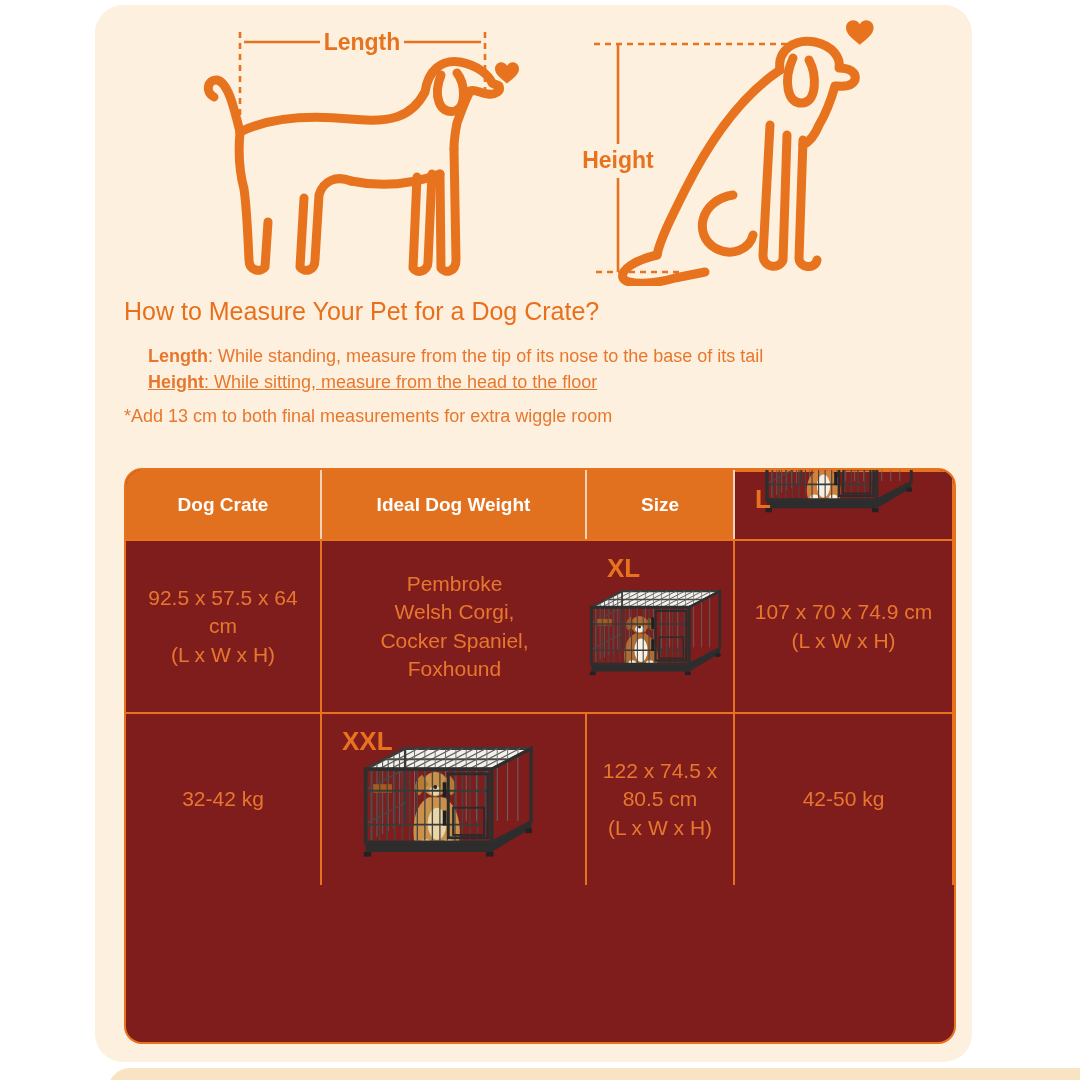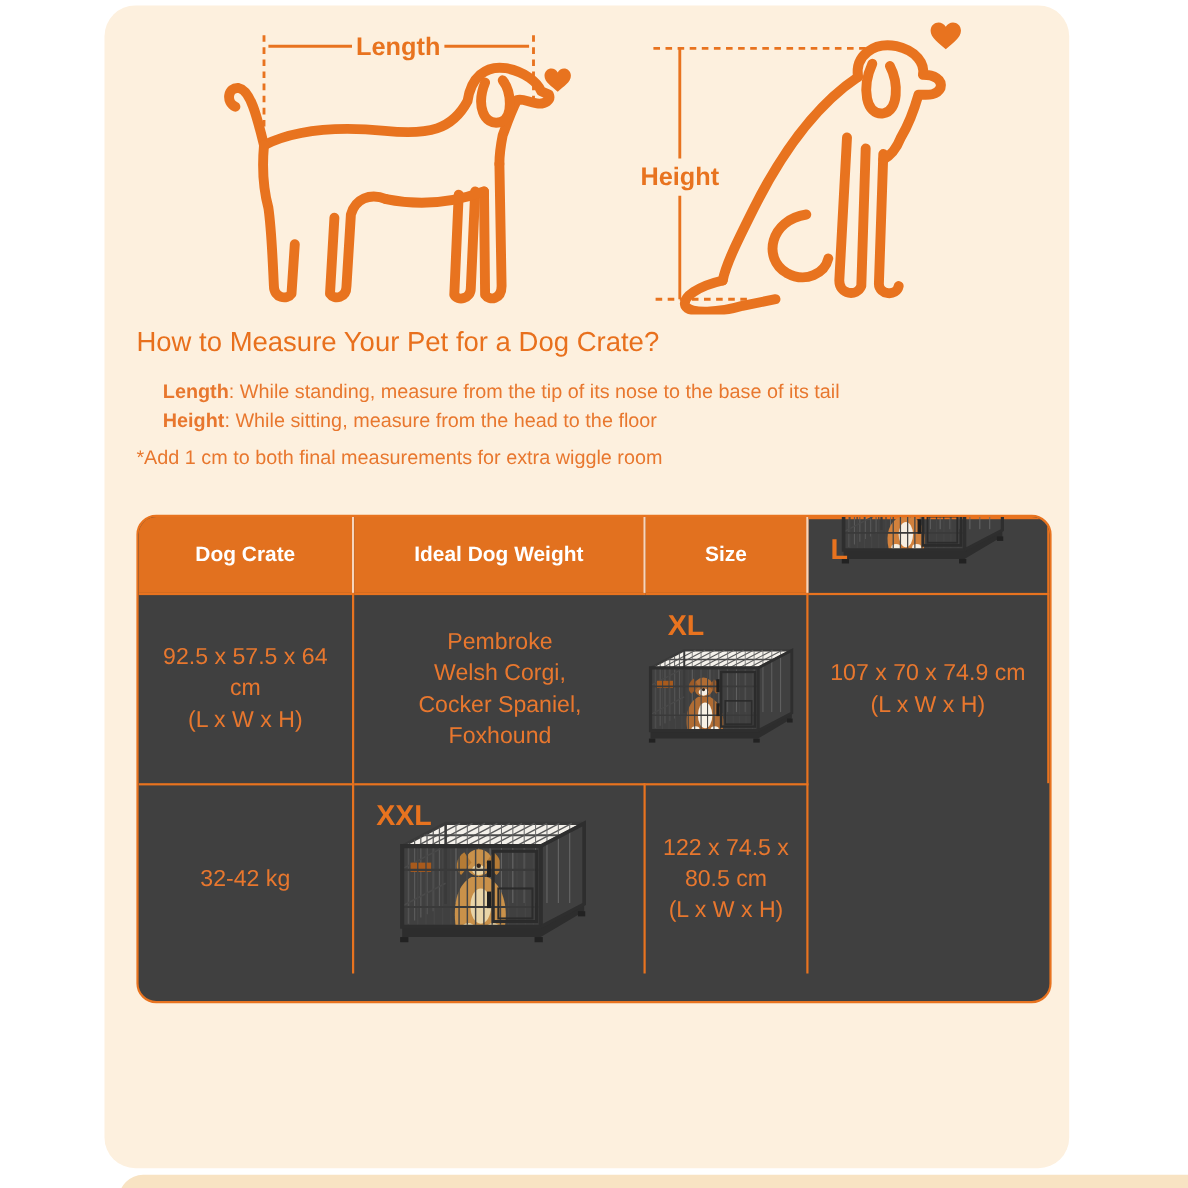--- a/index.html
+++ b/index.html
@@ -30,27 +30,27 @@
   .dog-stroke { stroke: #e8731f; stroke-width: 9; fill: none; stroke-linecap: round; stroke-linejoin: round; }
   .meas-solid  { stroke: #e8731f; stroke-width: 2.6; fill: none; }
   .meas-dashed { stroke: #e8731f; stroke-width: 2.6; fill: none; stroke-dasharray: 6 5; }
   .meas-text { fill: #e8731f; font-size: 23px; font-weight: bold; }
   .page-title {
     position: absolute; left: 124px; top: 297px;
     color: #e8701d; font-size: 25px; font-weight: normal;
   }
   .def-line { position: absolute; left: 124px; color: #e8772e; font-size: 18px; margin-left: 24px; }
   .def-line-length { top: 346px; }
-  .def-line-height { top: 372px; }
+  .def-line-height { top: 372px; text-decoration: underline; }
   .def-term { font-weight: bold; }
   .note-line { position: absolute; left: 124px; top: 406px; color: #e8772e; font-size: 18px; }
   .size-table {
     position: absolute; left: 124px; top: 468px;
-    width: 832px; height: 444px;
-    background: #404040;
+    width: 832px; height: 576px;
+    background: #7f1d1d;
     border: 2px solid #e8731f;
     border-radius: 18px;
     display: grid;
     grid-template-columns: 196px 265px 148px 1fr;
     grid-template-rows: 69px 173px 173px 1fr;
     overflow: hidden;
   }
   .th {
     background: #e2711f; color: #ffffff;
     font-size: 19px; font-weight: bold;
@@ -128,21 +128,21 @@
 </svg>
 
 <h1 class="page-title">How to Measure Your Pet for a Dog Crate?</h1>
 
 <p class="def-line def-line-length">
   <span class="def-term">Length</span><span>: While standing, measure from the tip of its nose to the base of its tail</span>
 </p>
 <p class="def-line def-line-height">
   <span class="def-term">Height</span><span>: While sitting, measure from the head to the floor</span>
 </p>
-<p class="note-line">*Add 1 cm to both final measurements for extra wiggle room</p>
+<p class="note-line">*Add 13 cm to both final measurements for extra wiggle room</p>
 
 <div class="size-table">
   <div class="th">Dog Crate</div>
   <div class="th">Ideal Dog Weight</div>
   <div class="th">Size</div>
 
   <div class="cell crate-cell">
     <span class="size-label">L</span>
     <svg width="164" height="115" viewBox="0 0 200 140">
       <defs>
@@ -234,13 +234,14 @@
         <ellipse cx="80" cy="57" rx="6.5" ry="5" fill="#e9d5a8"></ellipse>
         <ellipse cx="70" cy="112" rx="5.5" ry="3.5" fill="#e9d5a8"></ellipse>
         <ellipse cx="94" cy="112" rx="5.5" ry="3.5" fill="#e9d5a8"></ellipse>
         <circle cx="80" cy="53" r="2.2" fill="#33241a"></circle>
       </g>
       <use href="#crate-front"></use>
     </svg>
   </div>
   <div class="cell cell-center">122 x 74.5 x 80.5 cm
 (L x W x H)</div>
+  <div class="cell cell-center">42-50 kg</div>
 </div>
 
 </body></html>

